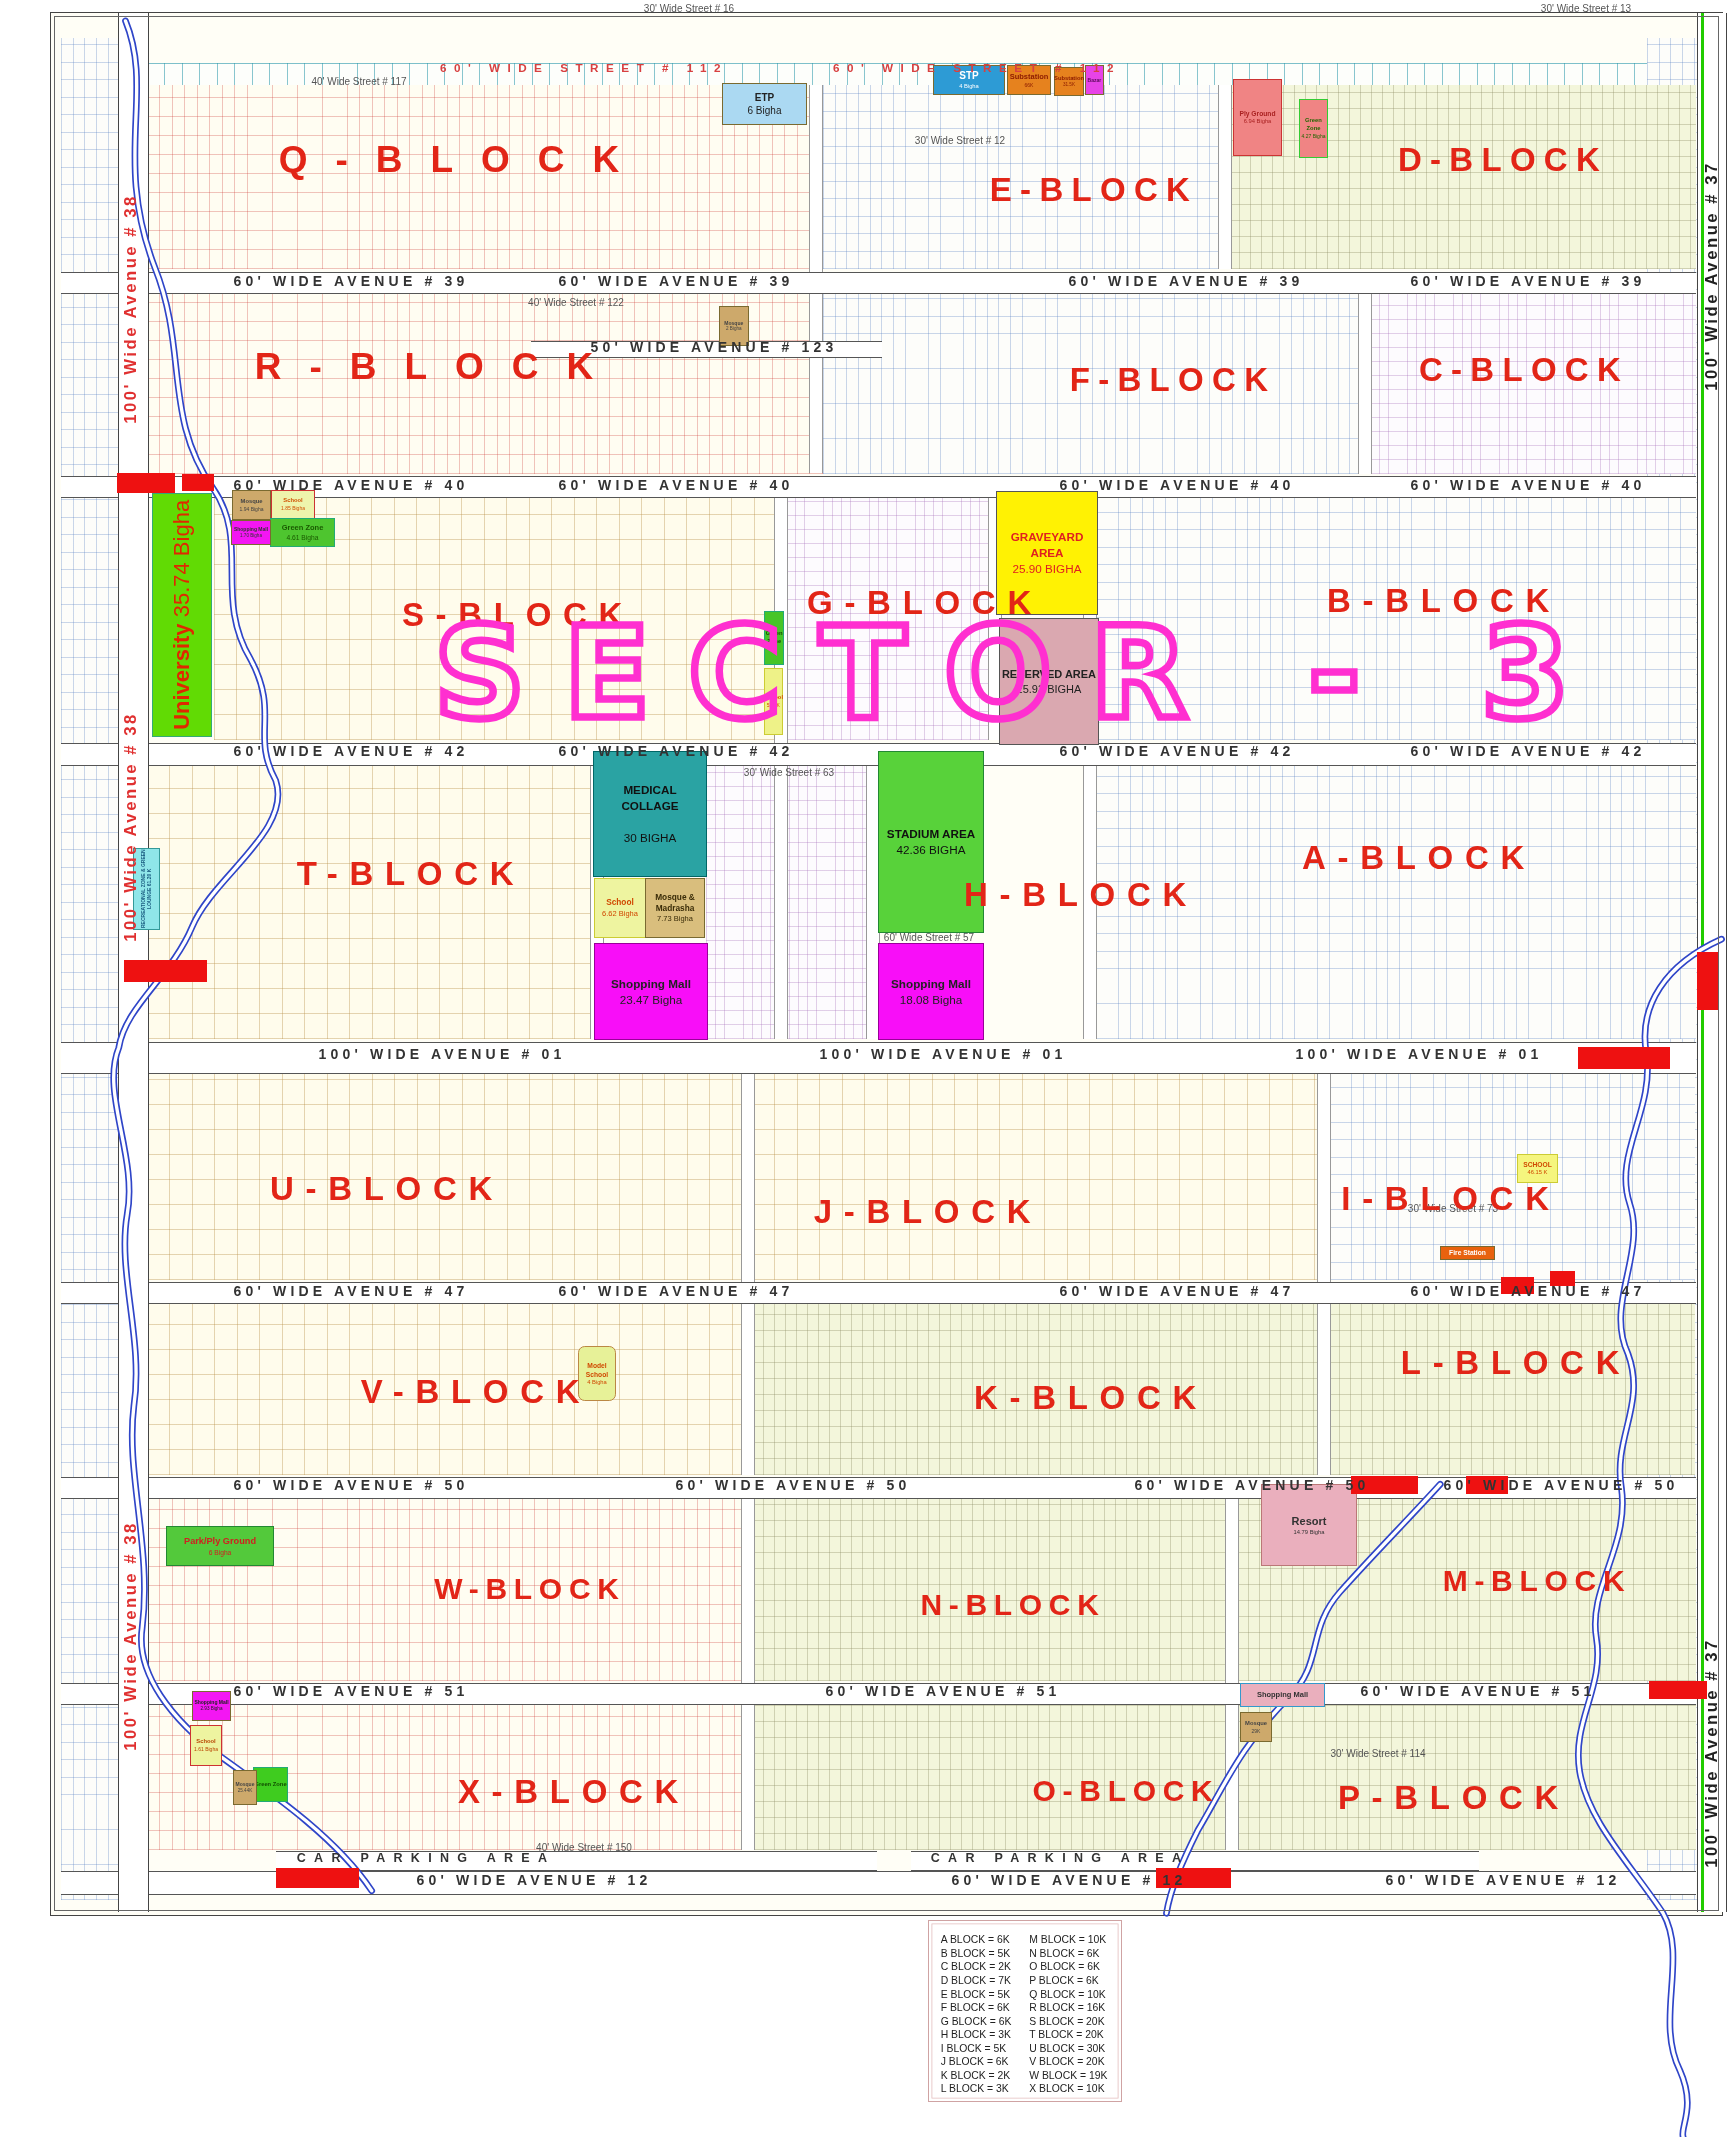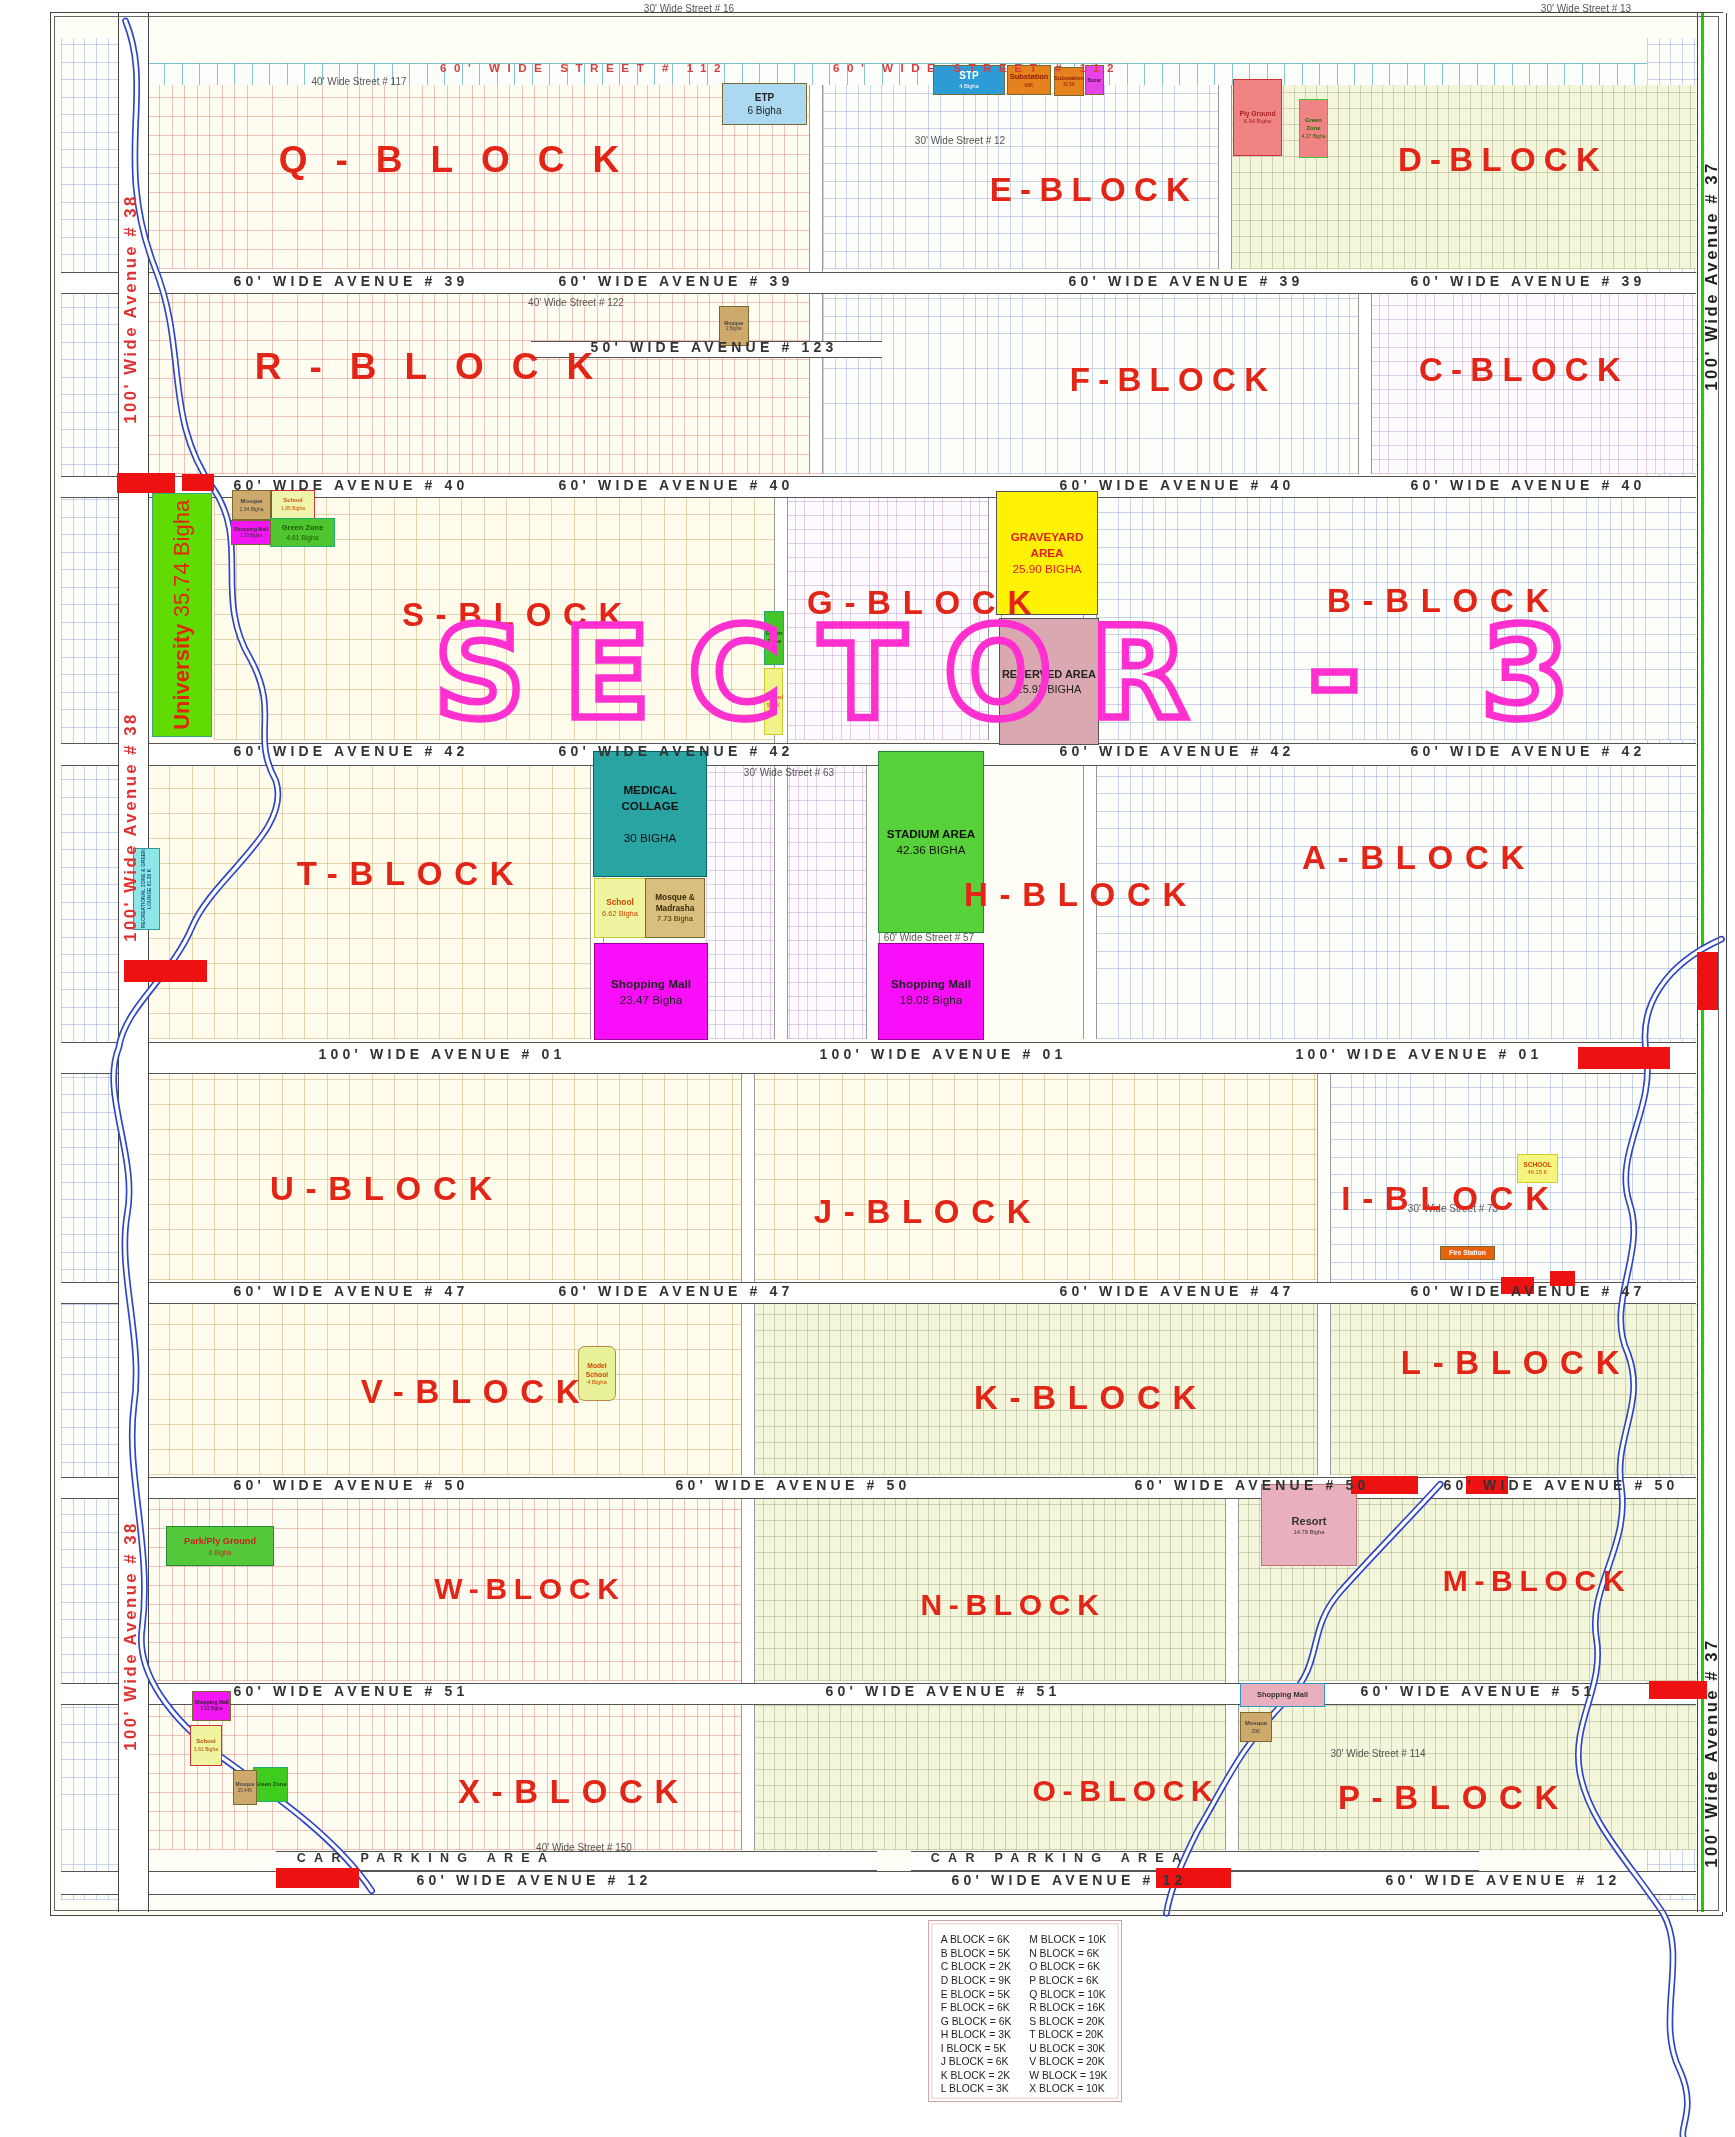--- a/index.html
+++ b/index.html
@@ -353,21 +353,21 @@
 <span class="ms" style="left:929px;top:937px;">60' Wide Street # 57</span>
 <span class="ms" style="left:584px;top:1847px;">40' Wide Street # 150</span>
 <span class="ms" style="left:1378px;top:1753px;">30' Wide Street # 114</span>
 <span class="ms" style="left:1453px;top:1208px;">30' Wide Street # 73</span>
 
 <div class="legend">
   <div class="col">
     <span>A BLOCK = 6K</span>
     <span>B BLOCK = 5K</span>
     <span>C BLOCK = 2K</span>
-    <span>D BLOCK = 9K</span>
+    <span>D BLOCK = 7K</span>
     <span>E BLOCK = 5K</span>
     <span>F BLOCK = 6K</span>
     <span>G BLOCK = 6K</span>
     <span>H BLOCK = 3K</span>
     <span>I BLOCK = 5K</span>
     <span>J BLOCK = 6K</span>
     <span>K BLOCK = 2K</span>
     <span>L BLOCK = 3K</span>
   </div>
   <div class="col">

